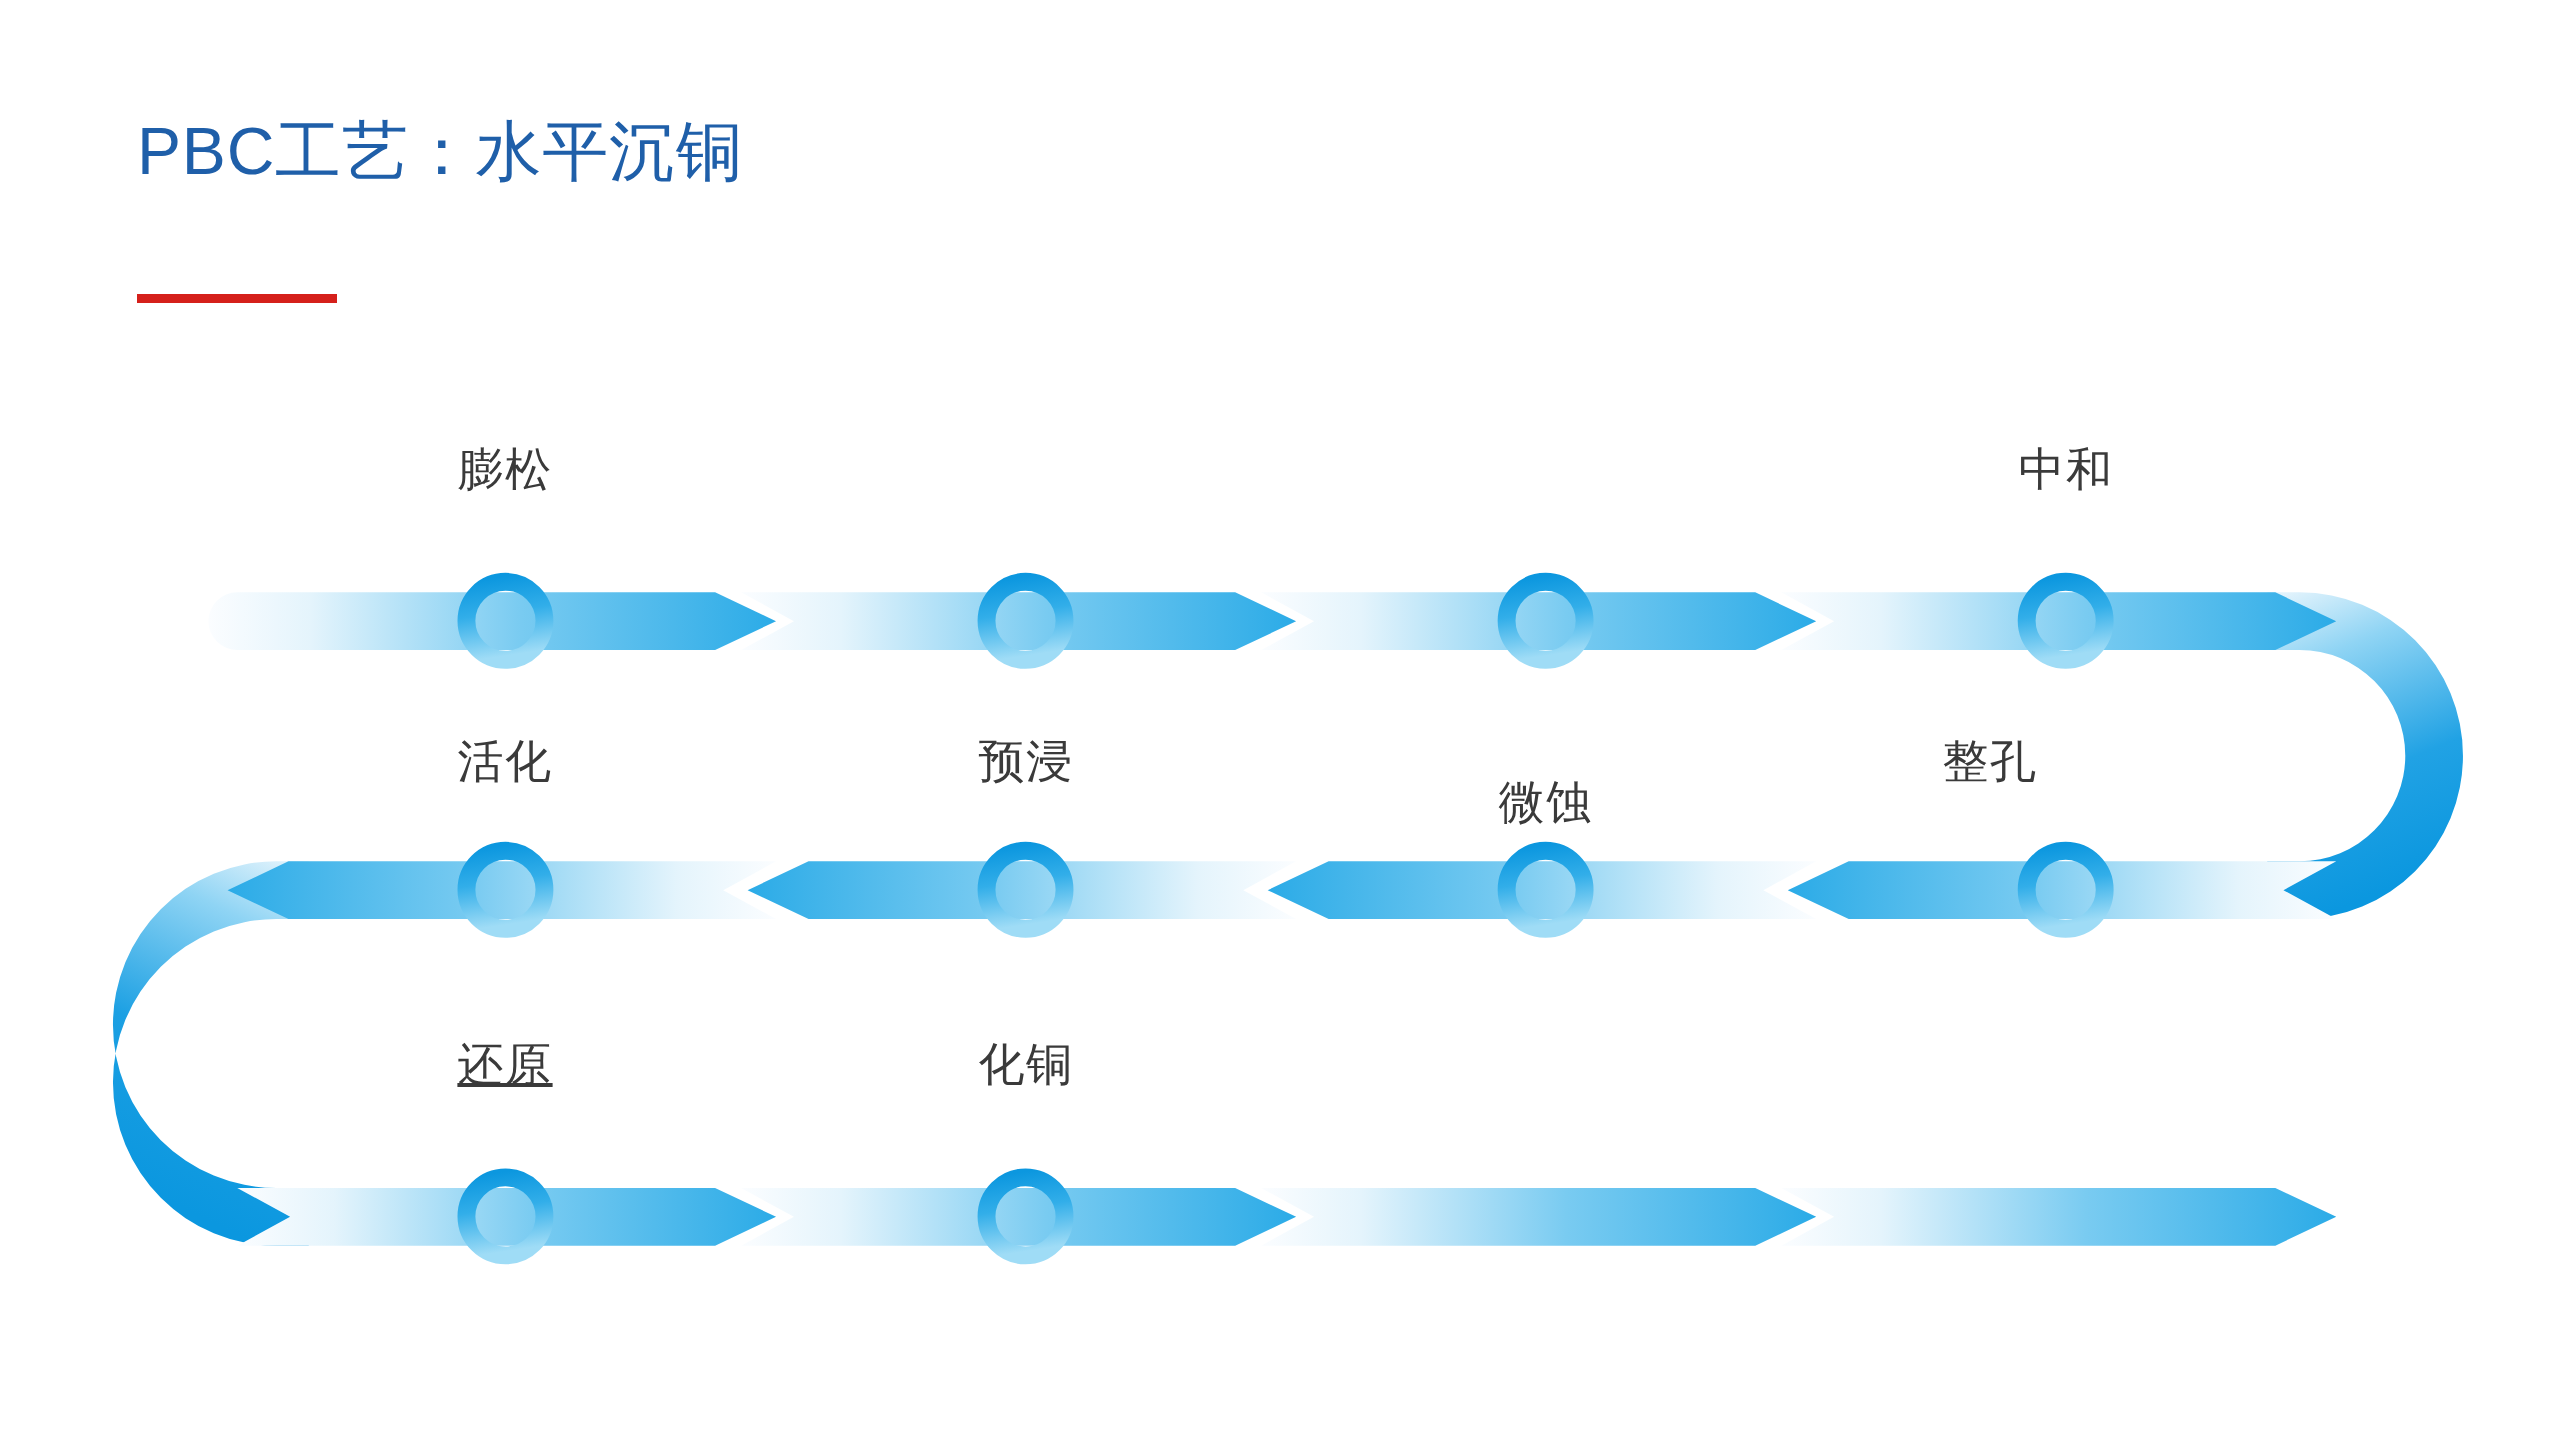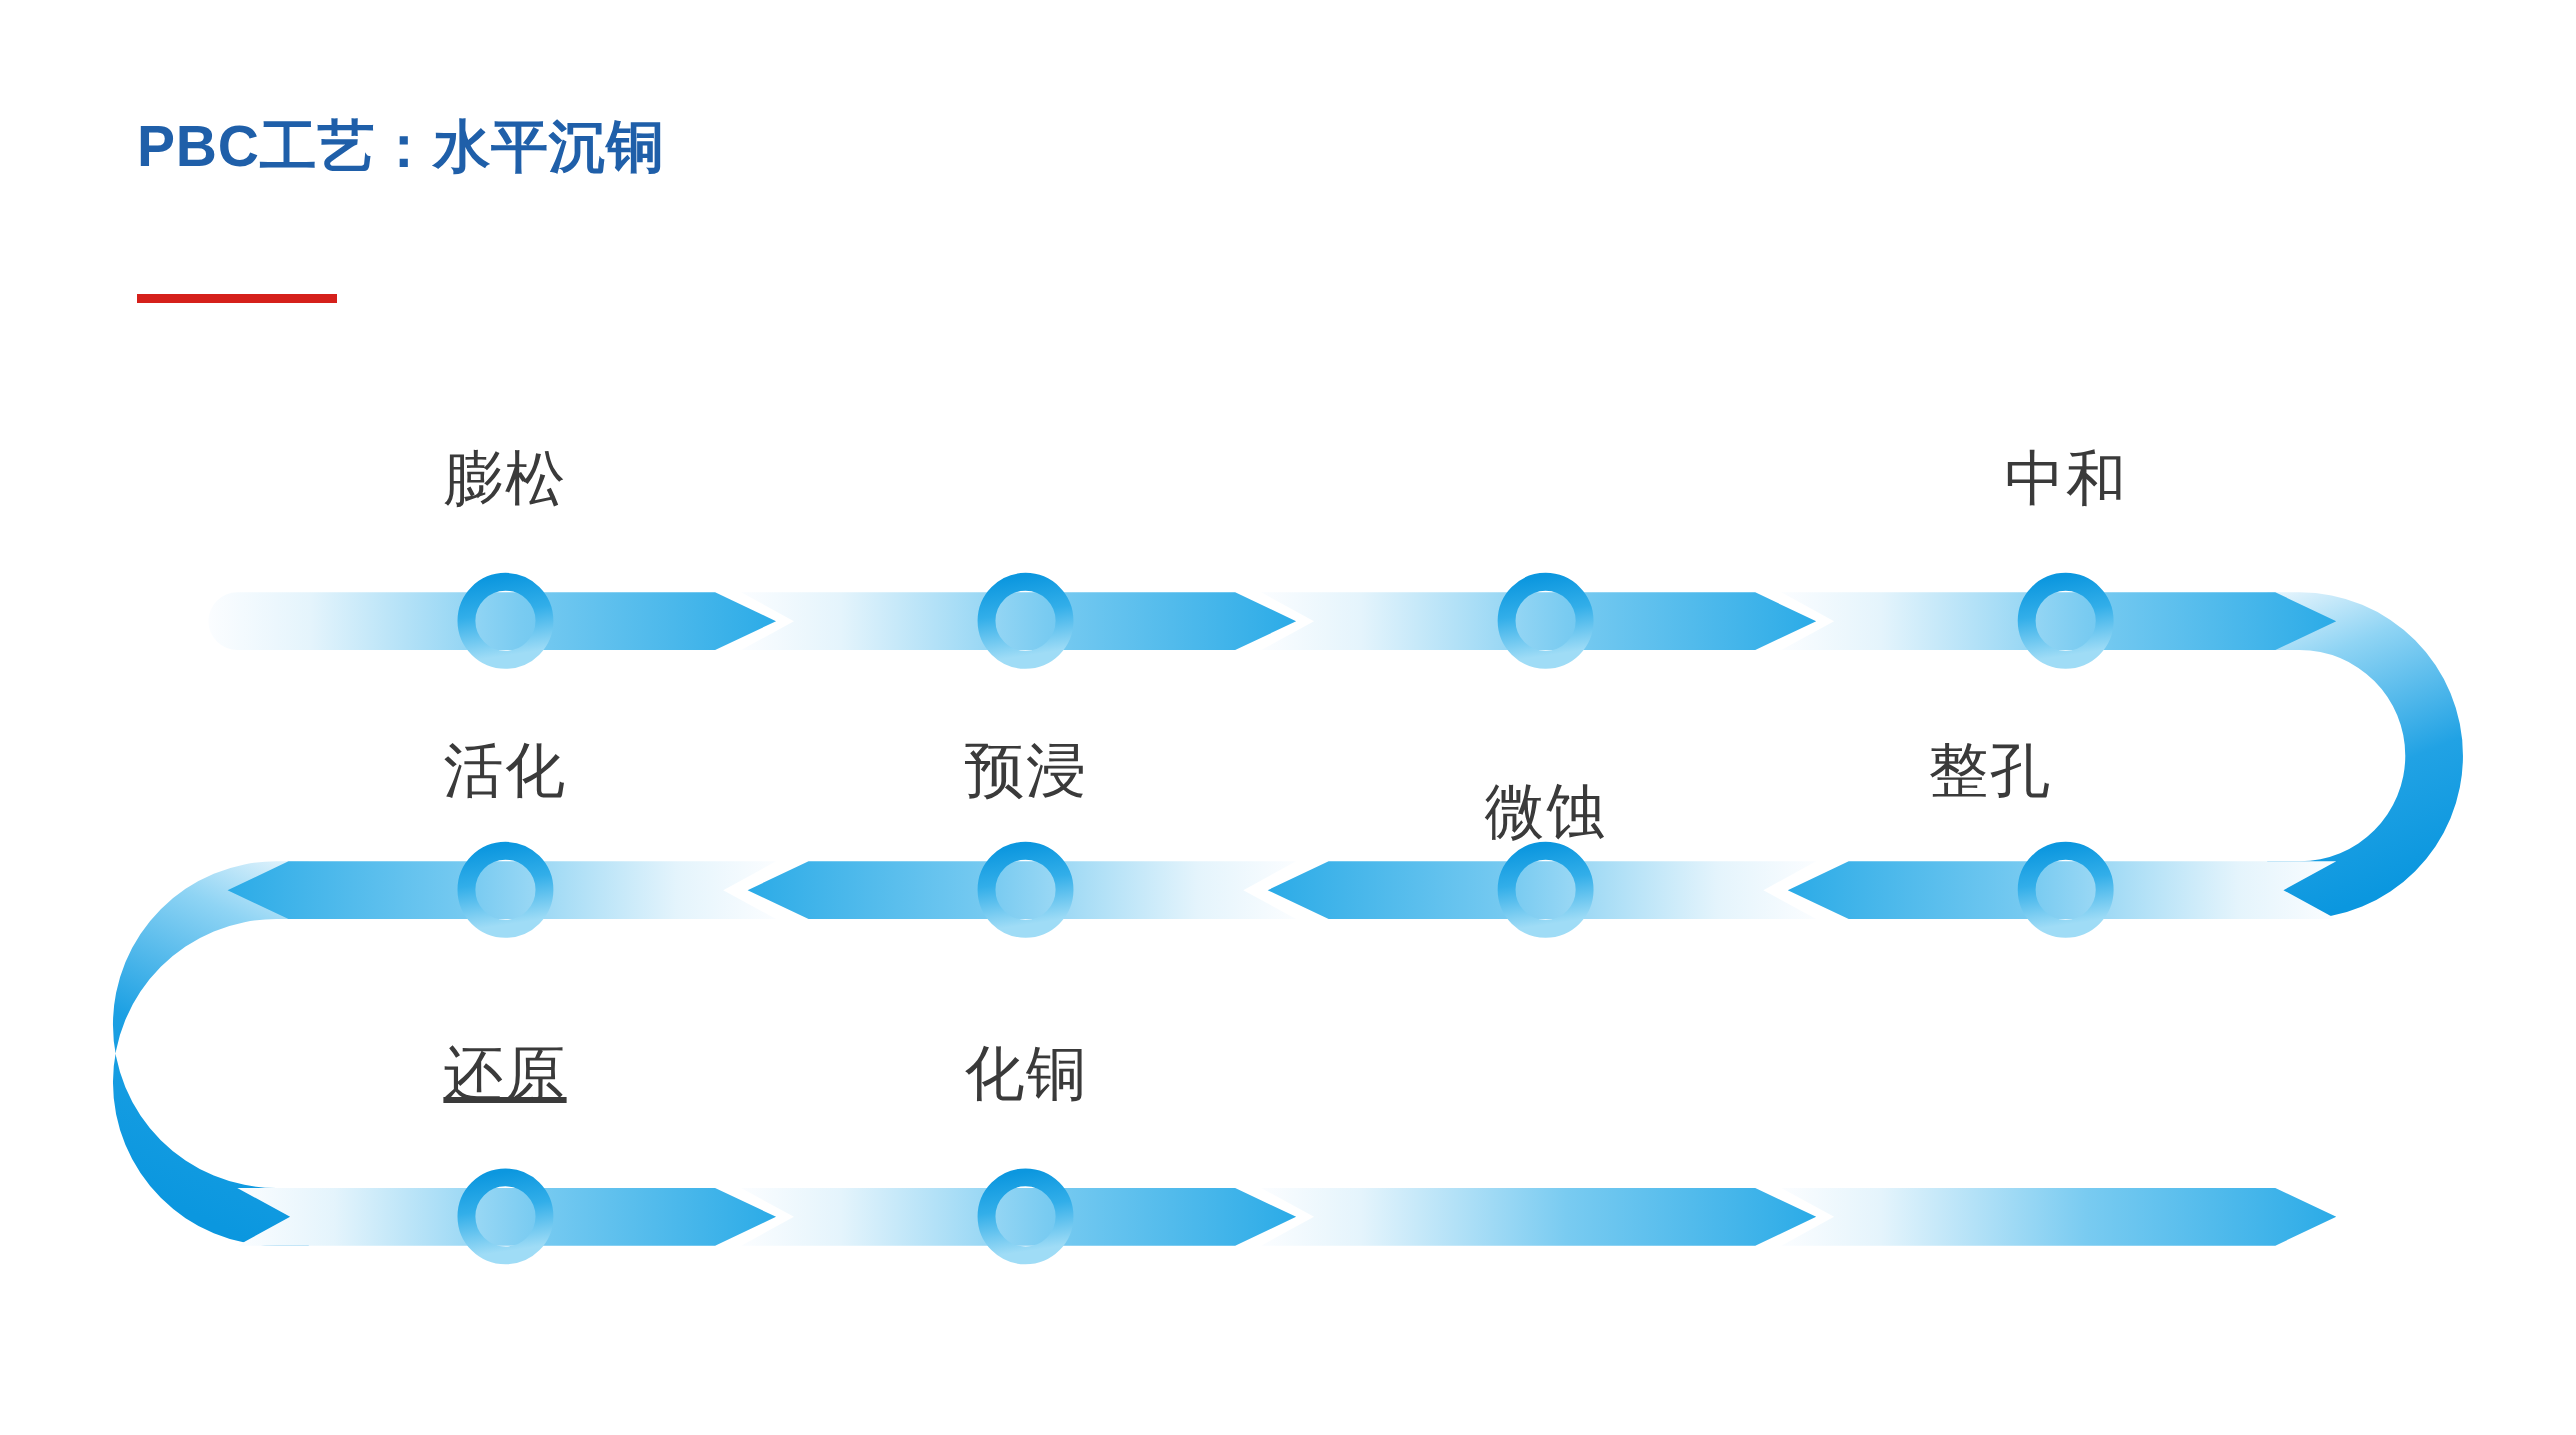--- a/index.html
+++ b/index.html
@@ -23,22 +23,22 @@
     background: #ffffff;
   }
 
   
   #title-block {
     position: absolute;
     left: 137px;
     top: 114px;
   }
   #page-title {
-    font-size: 57px;
-    font-weight: bold;
+    font-size: 66px;
+    font-weight: normal;
     color: #1F5FA9;
     letter-spacing: 0.8px;
     line-height: 1.15;
     white-space: nowrap;
     margin: 0;
   }
   #title-rule {
     position: absolute;
     left: 137px;
     top: 294px;
@@ -52,21 +52,21 @@
     position: absolute;
     left: 0;
     top: 0;
     width: 2576px;
     height: 1435px;
   }
 
   
   .step-label {
     position: absolute;
-    font-size: 60px;
+    font-size: 46px;
     font-weight: normal;
     color: #3A3A3A;
     white-space: nowrap;
     transform: translateX(-50%);
     letter-spacing: 1.6px;
   }
 </style>
 </head>
 <body>
 

